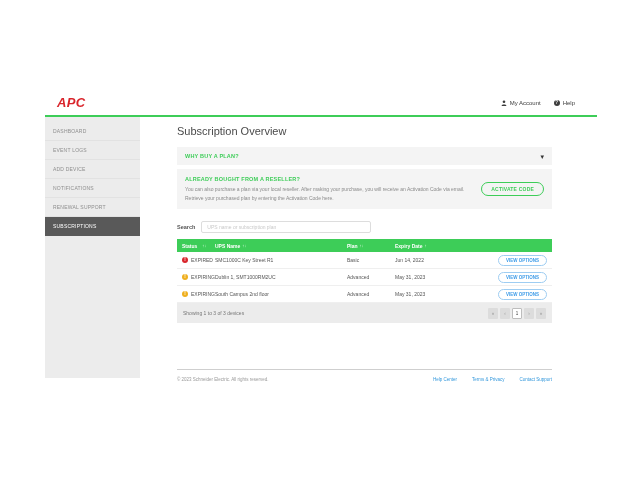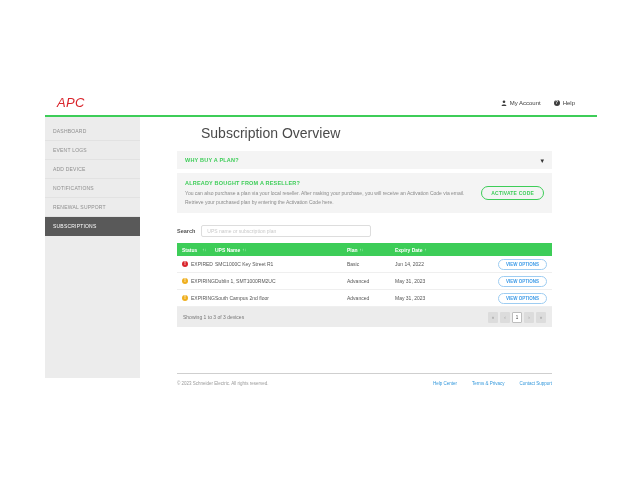--- a/index.html
+++ b/index.html
@@ -3,37 +3,37 @@
 <meta charset="utf-8">
 <style>
   html,body { margin:0; padding:0; background:#fff; }
   .canvas { position:relative; width:640px; height:480px; background:#ffffff; overflow:hidden;
             font-family:"Liberation Sans", sans-serif; }
   .app { position:absolute; left:45px; top:90px; width:552px; }
 
   
   .topbar { height:25px; display:flex; align-items:center; justify-content:space-between;
             padding:0 22px 0 12px; box-sizing:border-box; }
-  .logo { font-size:13px; font-weight:normal; font-style:italic; color:#d9252c; letter-spacing:.3px; }
+  .logo { font-size:13px; font-weight:bold; font-style:italic; color:#d9252c; letter-spacing:.3px; }
   .topbar-right { display:flex; align-items:center; gap:13px; }
   .top-link { display:flex; align-items:center; gap:3px; font-size:6px; color:#3c3c3c; cursor:pointer; }
   .person-icon svg { display:block; }
   .help-badge { width:6px; height:6px; border-radius:50%; background:#3c3c3c; color:#fff;
                 font-size:4.5px; font-weight:bold; display:flex; align-items:center; justify-content:center; }
   .greenline { height:2px; background:#3dcd58; }
 
   
   .body-row { display:flex; align-items:flex-start; }
   .sidebar { width:95px; min-height:261px; background:#ececec; box-sizing:border-box; padding-top:5px; }
   .nav-item { height:18px; display:flex; align-items:center; padding-left:8px; font-size:5px;
               letter-spacing:.2px; color:#8e8e8e; border-bottom:1px solid #e2e2e2; cursor:pointer; }
   .nav-item.active { background:#595959; color:#ffffff; border-bottom-color:#595959; }
   .main { flex:1; margin-left:37px; margin-right:45px; min-width:0; }
 
-  .page-title { margin-top:8px; font-size:14px; color:#4a4a4a;margin-left:24px; }
+  .page-title { margin-top:8px; font-size:11px; color:#4a4a4a; }
 
   .accordion { margin-top:10px; height:18px; background:#f4f4f4; display:flex; align-items:center;
                justify-content:space-between; padding:0 8px; cursor:pointer; }
   .green-heading { font-size:5.5px; font-weight:bold; color:#3dcd58; letter-spacing:.2px; }
   .chevron { font-size:7px; color:#333; line-height:1; }
 
   .reseller { margin-top:4px; background:#f4f4f4; padding:7px 8px; display:flex; align-items:center; }
   .reseller-text { flex:1; }
   .reseller-title { margin-bottom:3px; }
   .reseller-body { font-size:5px; color:#8a8a8a; line-height:1.7; max-width:305px; }

